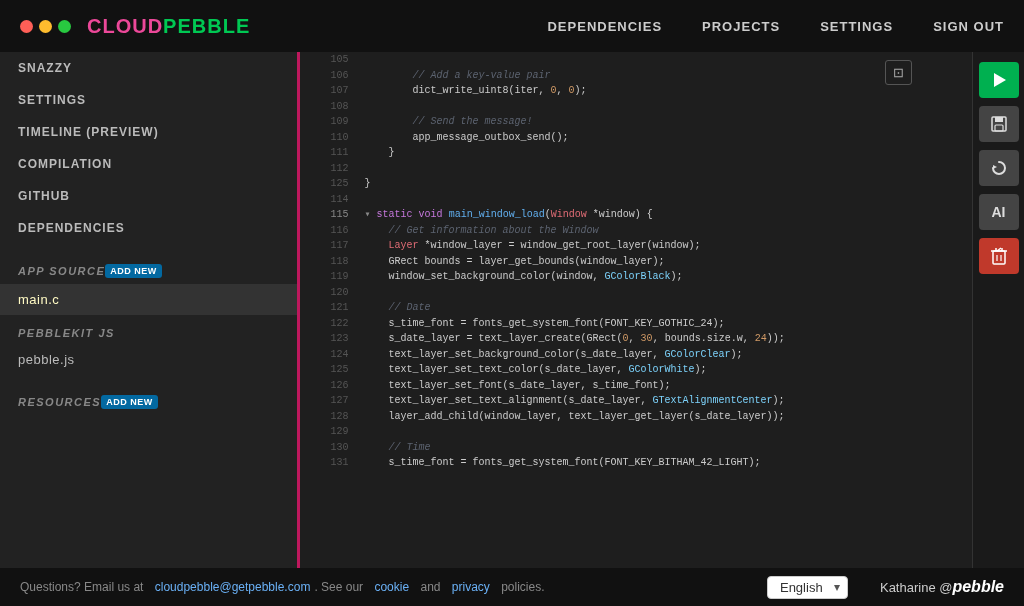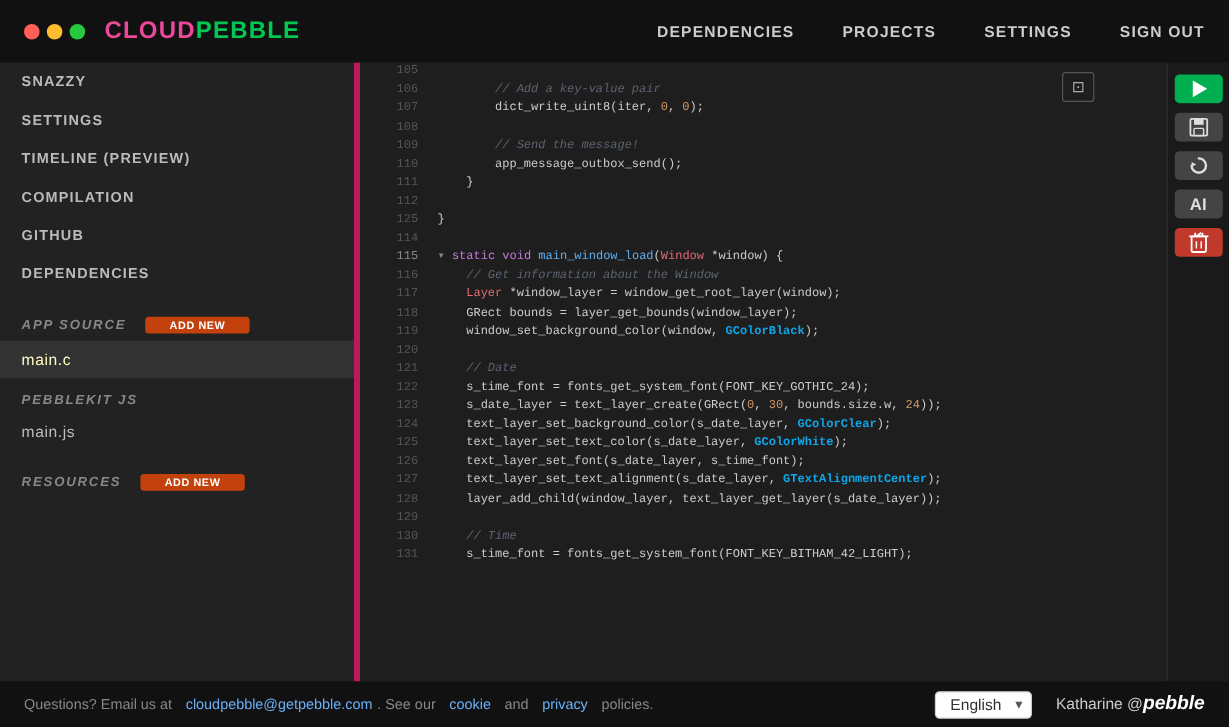--- a/index.html
+++ b/index.html
@@ -53,21 +53,21 @@
       overflow: hidden;
     }
 
     
     .sidebar {
       width: 300px;
       background: #222;
       flex-shrink: 0;
       display: flex;
       flex-direction: column;
-      border-right: 5px solid #be185d;
+      border-right: 3px solid #be185d;
       overflow-y: auto;
     }
     .sidebar-section-title {
       color: #888;
       font-size: 11px;
       font-weight: 700;
       letter-spacing: 1.5px;
       padding: 14px 18px 6px 18px;
       text-transform: uppercase;
       font-style: italic;
@@ -88,27 +88,27 @@
       padding: 9px 18px;
       color: #bbb;
       font-size: 12px;
       font-weight: 600;
       letter-spacing: 1px;
       cursor: pointer;
       text-transform: uppercase;
     }
 
     .add-new-btn {
-      background: #c2410c;
+      background: #0369a1;
       color: #fff;
       font-size: 9px;
       font-weight: 700;
-      padding: 2px 20px;
+      padding: 2px 5px;
       border-radius: 3px;
-      margin-left: 16px;
+      margin-left: 0;
       letter-spacing: 0.5px;
       cursor: pointer;
     }
 
     
     .code-area {
       flex: 1;
       background: #1e1e1e;
       overflow-y: auto;
       position: relative;
@@ -139,21 +139,21 @@
       flex-shrink: 0;
       display: flex;
       flex-direction: column;
       align-items: center;
       padding-top: 10px;
       gap: 8px;
       border-left: 1px solid #333;
     }
     .rtb-btn {
       width: 40px;
-      height: 24px;
+      height: 36px;
       border-radius: 4px;
       display: flex;
       align-items: center;
       justify-content: center;
       cursor: pointer;
       font-size: 18px;
       border: none;
     }
     .rtb-btn.green { background: #00b050; color: #fff; }
     .rtb-btn.gray { background: #444; color: #ddd; }
@@ -181,21 +181,21 @@
       padding-left: 4px;
       white-space: pre;
     }
 
     
     .kw { color: #c678dd; } 
     .fn { color: #61afef; }
     .num { color: #d19a66; }
     .comment { color: #5c6370; font-style: italic; }
     .type { color: #e06c75; } 
-    .const { color: #0ea5e9; font-weight: bold; }
+    .const { color: #7dd3fc; }
     .zero { color: #d19a66; }
 
     
     .footer {
       background: #111;
       height: 38px;
       display: flex;
       align-items: center;
       padding: 0 20px;
       font-size: 12px;
@@ -226,21 +226,21 @@
       content: '▾';
       position: absolute;
       right: 8px;
       color: #555;
       pointer-events: none;
       font-size: 12px;
     }
     .footer-user {
       color: #ccc;
       font-size: 13px;
-      margin-left: 16px;
+      margin-left: 28px;
     }
     .pebble-logo {
       font-weight: 900;
       font-size: 16px;
       color: #fff;
       font-style: italic;
     }
 
     
     .win-controls {
@@ -291,21 +291,21 @@
     <div style="margin-top:14px; padding: 6px 18px; display:flex; align-items:center;">
       <span class="sidebar-section-title" style="padding:0; display:inline">APP SOURCE</span>
       <span class="add-new-btn">ADD NEW</span>
     </div>
 
     <div class="sidebar-item active">main.c</div>
 
     <div style="padding: 10px 18px 4px 18px;">
       <span class="sidebar-section-title" style="padding:0;">PEBBLEKIT JS</span>
     </div>
-    <div class="sidebar-item">main.js</div>
+    <div class="sidebar-item">pebble.js</div>
 
     <div style="margin-top:14px; padding: 6px 18px; display:flex; align-items:center;">
       <span class="sidebar-section-title" style="padding:0; display:inline">RESOURCES</span>
       <span class="add-new-btn">ADD NEW</span>
     </div>
   </div>
 
   <div class="code-area">
     <div class="code-toolbar">
       <button class="code-toolbar-btn" title="Expand">⊡</button>

